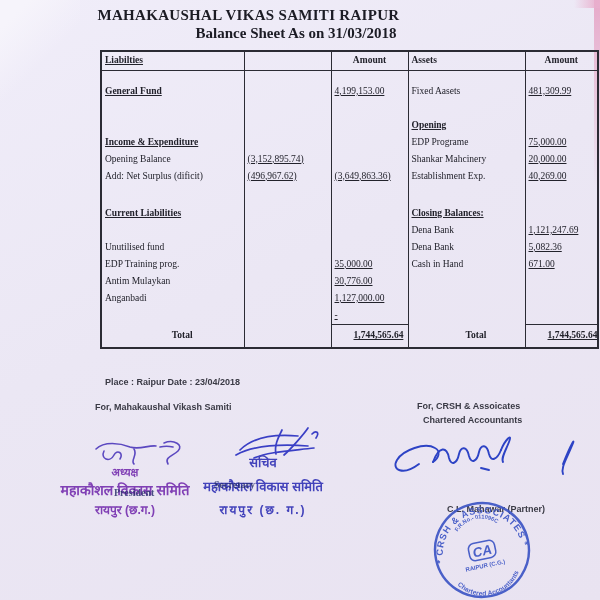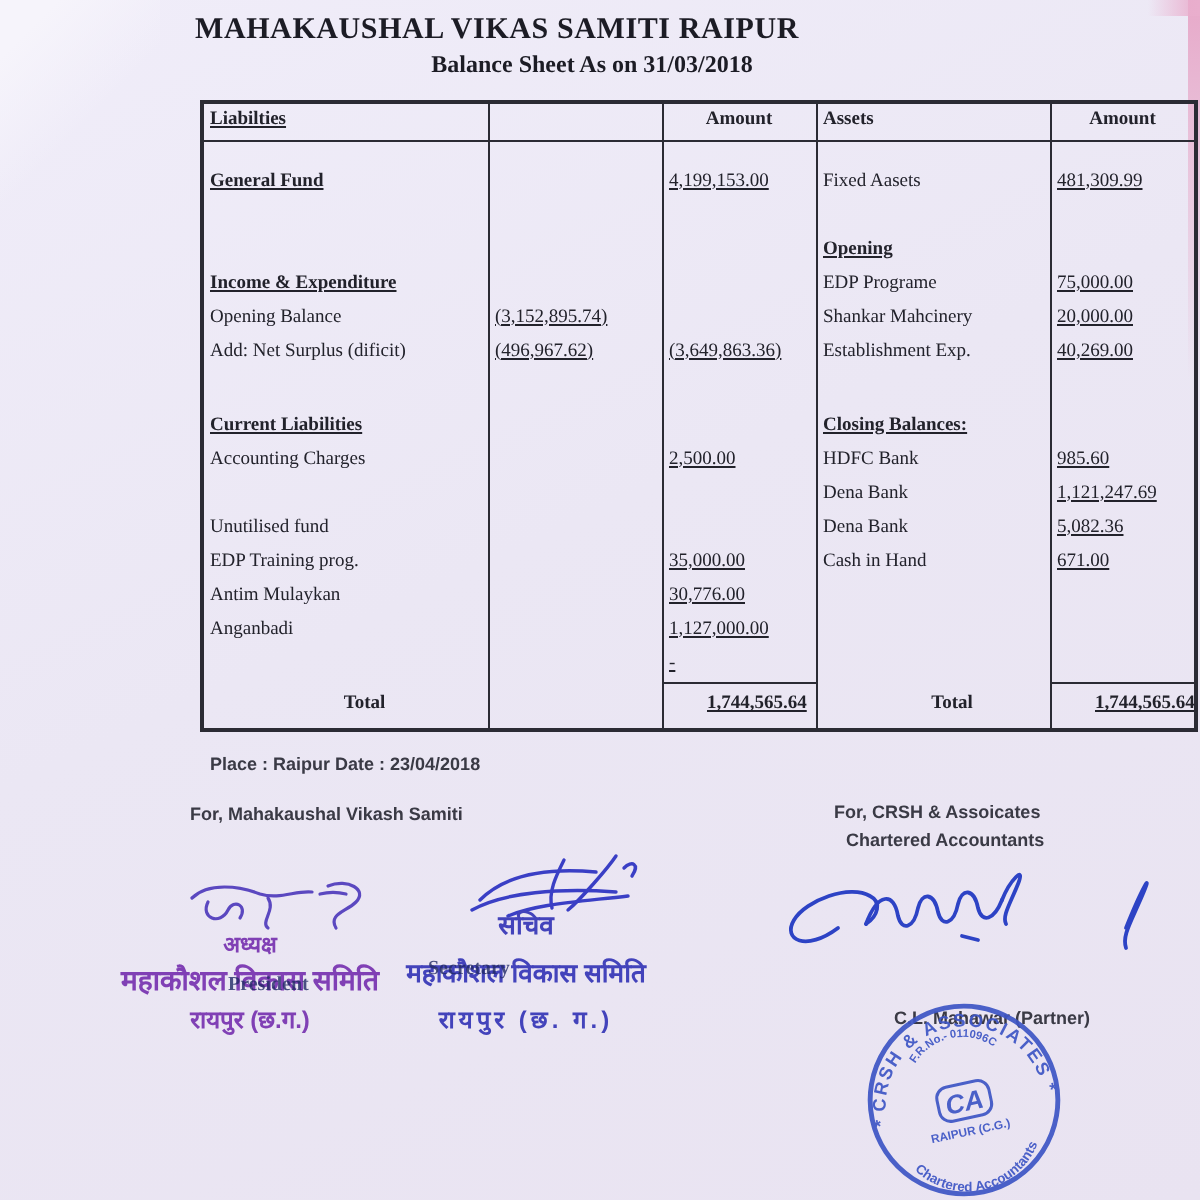--- a/index.html
+++ b/index.html
@@ -10,21 +10,21 @@
   .corner-tl{position:absolute;left:0;top:0;width:80px;height:110px;
         background:linear-gradient(135deg,#f6f4fb 15%,rgba(246,244,251,0) 55%);}
   .edge-right{position:absolute;right:0;top:0;width:6px;height:190px;
         background:linear-gradient(to bottom,#e7a9c9,rgba(231,169,201,0));}
   .edge-top-right{position:absolute;right:0;top:0;width:26px;height:8px;
         background:linear-gradient(to left,#e9aecd,rgba(233,174,205,0));}
 
   .title{position:absolute;top:7px;left:0;width:497px;text-align:center;
          font-size:15px;font-weight:bold;letter-spacing:.3px;color:#1c1c25;}
   .subtitle{position:absolute;top:25px;left:0;width:592px;text-align:center;
-         font-size:12px;font-weight:bold;color:#1c1c25;}
+         font-size:15px;font-weight:bold;color:#1c1c25;}
 
   table.bs{position:absolute;left:100px;top:50px;width:497px;table-layout:fixed;
          border-collapse:collapse;border:2px solid #2b2b34;}
   .bs th,.bs td{border-left:1px solid #2b2b34;border-right:1px solid #2b2b34;
          padding:0 3px;font-size:9.5px;line-height:1.05;height:17px;
          vertical-align:middle;white-space:nowrap;overflow:hidden;color:#22222b;}
   .bs thead th{border-bottom:1.6px solid #2b2b34;font-weight:bold;height:18px;
          text-align:left;}
   .bs th.c3,.bs th.c5{text-align:center;}
   .bs td.num{text-align:left;text-decoration:underline;}
@@ -143,27 +143,20 @@
           <td class="c5 num"></td>
         </tr>
         <tr>
           <td class="c1 lab hd">Current Liabilities</td>
           <td class="c2 num"></td>
           <td class="c3 num"></td>
           <td class="c4 lab hd">Closing Balances:</td>
           <td class="c5 num"></td>
         </tr>
         <tr>
-          <td class="c1 lab">Accounting Charges</td>
-          <td class="c2 num"></td>
-          <td class="c3 num">2,500.00</td>
-          <td class="c4 lab">HDFC Bank</td>
-          <td class="c5 num">985.60</td>
-        </tr>
-        <tr>
           <td class="c1 lab"></td>
           <td class="c2 num"></td>
           <td class="c3 num"></td>
           <td class="c4 lab">Dena Bank</td>
           <td class="c5 num">1,121,247.69</td>
         </tr>
         <tr>
           <td class="c1 lab">Unutilised fund</td>
           <td class="c2 num"></td>
           <td class="c3 num"></td>

